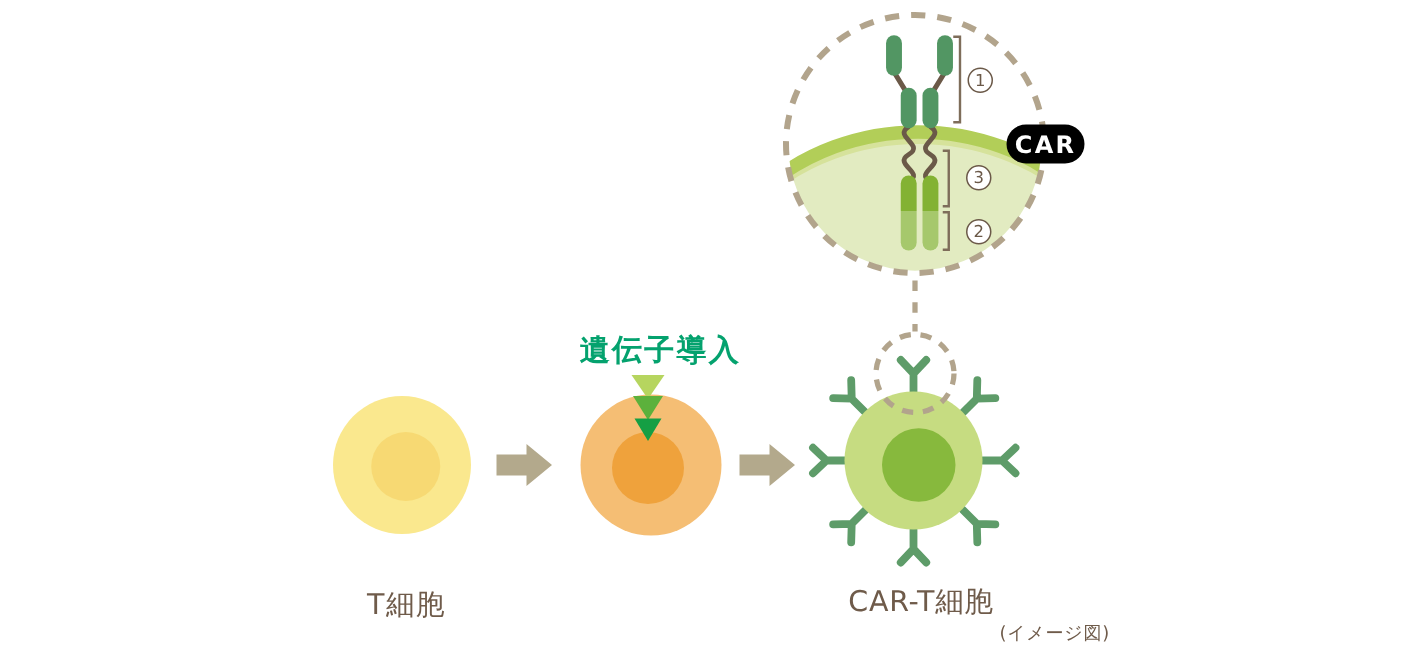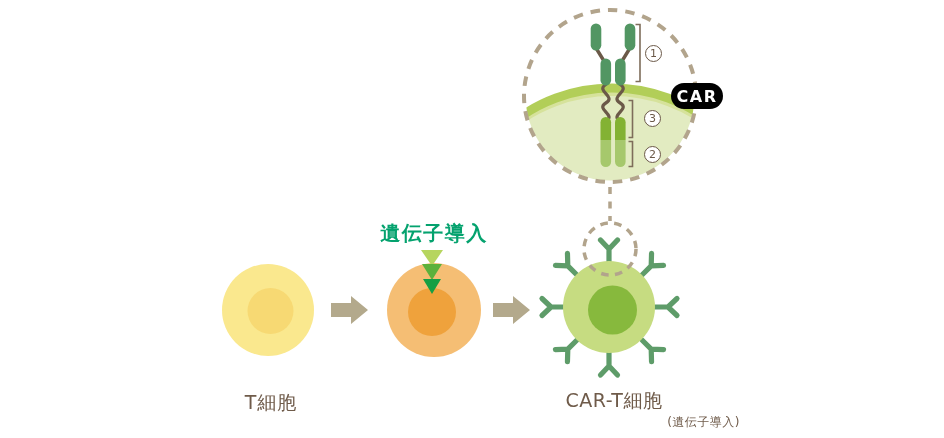--- a/index.html
+++ b/index.html
@@ -4,21 +4,21 @@
 <style>
   html,body { margin:0; padding:0; background:#ffffff; }
   .canvas {
     position:relative; width:944px; height:438px; background:#ffffff;
     font-family:"DejaVu Sans","Liberation Sans",sans-serif; overflow:hidden;
   }
   .canvas svg.art { position:absolute; left:0; top:0; }
   .label { position:absolute; color:#6F5B4A; }
   .label-tcell { left:218px; top:390px; width:106px; text-align:center; font-size:19px; letter-spacing:1px; }
   .label-cartcell { left:550px; top:388px; width:128px; text-align:center; font-size:19px; letter-spacing:0.5px; }
-  .label-gene { left:374px; top:220px; width:120px; text-align:center; font-size:20px; letter-spacing:1.5px; color:#04A26E; font-weight:600; }
+  .label-gene { left:374px; top:220px; width:120px; text-align:right; font-size:20px; letter-spacing:1.5px; color:#04A26E; font-weight:600; }
   .label-footnote { left:600px; top:414px; width:140px; text-align:right; font-size:12px; letter-spacing:0.5px; }
   .car-badge {
     position:absolute; left:671px; top:83px; width:52px; height:26px;
     background:#000000; color:#ffffff; border-radius:13px;
     font-size:16px; font-weight:600; letter-spacing:1.5px;
     display:flex; align-items:center; justify-content:center;
   }
   .num-badge {
     position:absolute; width:15px; height:15px; border:1.5px solid #6B5948;
     border-radius:50%; background:#ffffff; color:#6B5948;
@@ -116,14 +116,14 @@
     <span>CAR</span>
   </div>
 
   <span class="num-badge num-1">1</span>
   <span class="num-badge num-3">3</span>
   <span class="num-badge num-2">2</span>
 
   <div class="label label-gene">遺伝子導入</div>
   <div class="label label-cartcell">CAR-T細胞</div>
   <div class="label label-tcell">T細胞</div>
-  <div class="label label-footnote">(遺伝子導入)</div>
+  <div class="label label-footnote">(イメージ図)</div>
 </div>
 
 </body></html>

